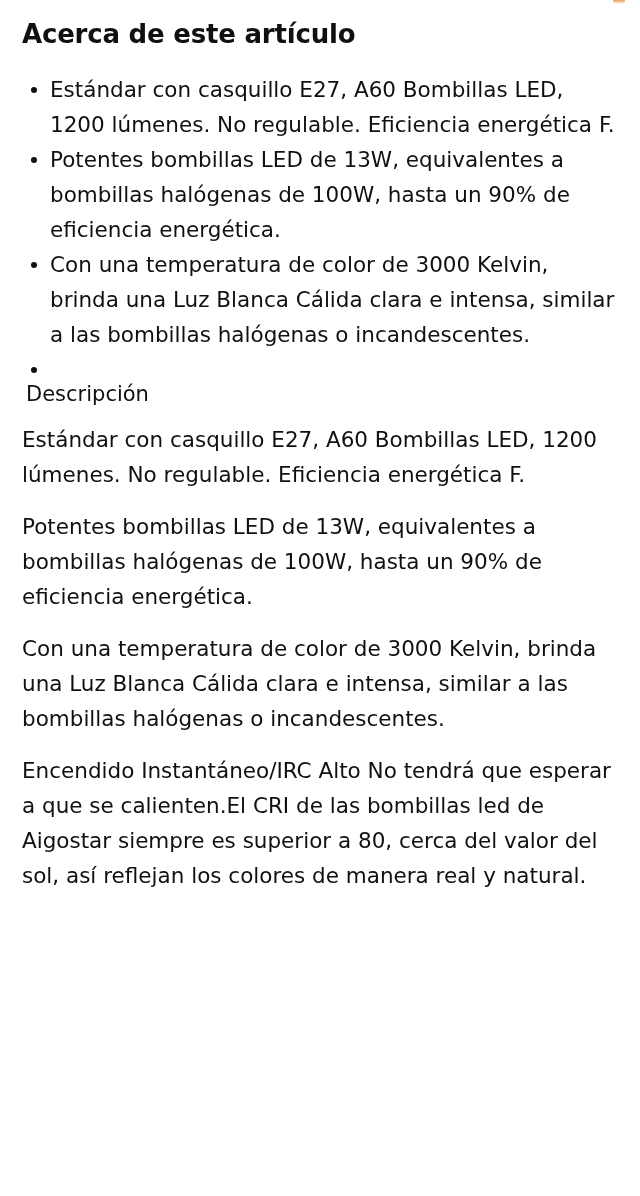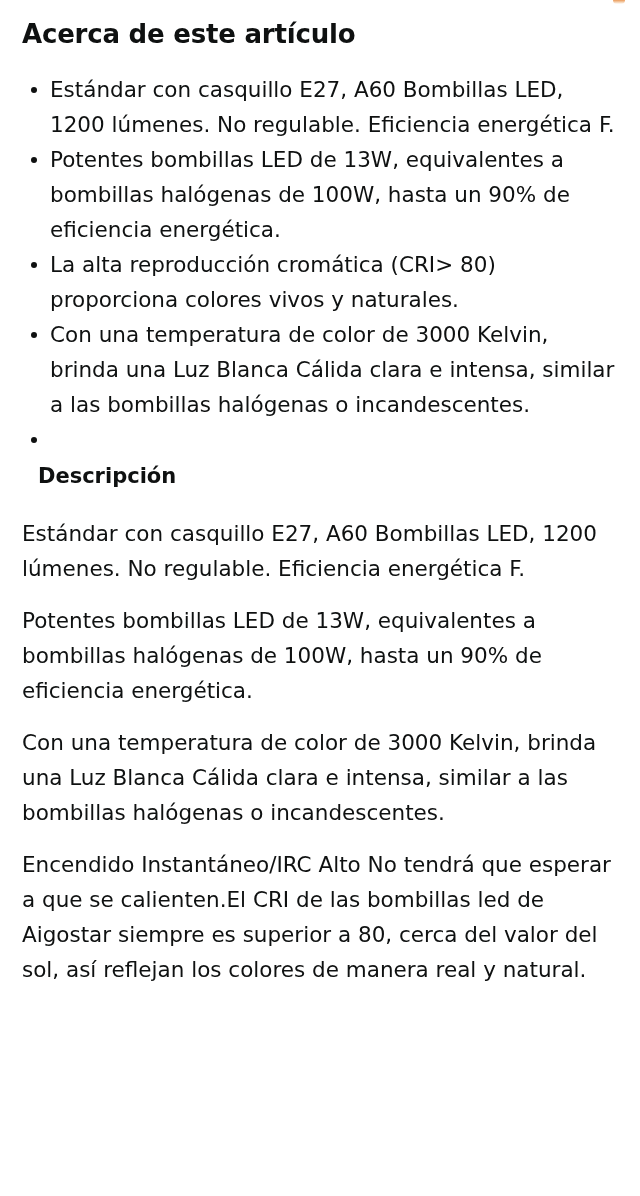--- a/index.html
+++ b/index.html
@@ -66,23 +66,23 @@
     top: 15px;
     width: 6px;
     height: 6px;
     background: #0f1111;
     border-radius: 50%;
     display: block;
   }
 
   .sub-title {
     font-size: 21px;
-    font-weight: 700;
+    font-weight: 400;
     line-height: 28px;
-    margin: 16px;
+    margin: 4px;
     padding-top: 24px;
     color: #0f1111;
   }
 
   .desc-block {
     padding-top: 10px;
   }
   .desc-block p {
     font-size: 21.5px;
     line-height: 35px;
@@ -106,24 +106,20 @@
     <li>
       <span class="bullet"></span>
       <span>Estándar con casquillo E27, A60 Bombillas LED, 1200 lúmenes. No regulable. Eficiencia energética F.</span>
     </li>
     <li>
       <span class="bullet"></span>
       <span>Potentes bombillas LED de 13W, equivalentes a bombillas halógenas de 100W, hasta un 90% de eficiencia energética.</span>
     </li>
     <li>
       <span class="bullet"></span>
-      <span>La alta reproducción cromática (CRI&gt; 80) proporciona colores vivos y naturales.</span>
-    </li>
-    <li>
-      <span class="bullet"></span>
       <span>Con una temperatura de color de 3000 Kelvin, brinda una Luz Blanca Cálida clara e intensa, similar a las bombillas halógenas o incandescentes.</span>
     </li>
     <li>
       <span class="bullet"></span>
     </li>
   </ul>
 
   <h3 class="sub-title">Descripción</h3>
 
   <div class="desc-block">

